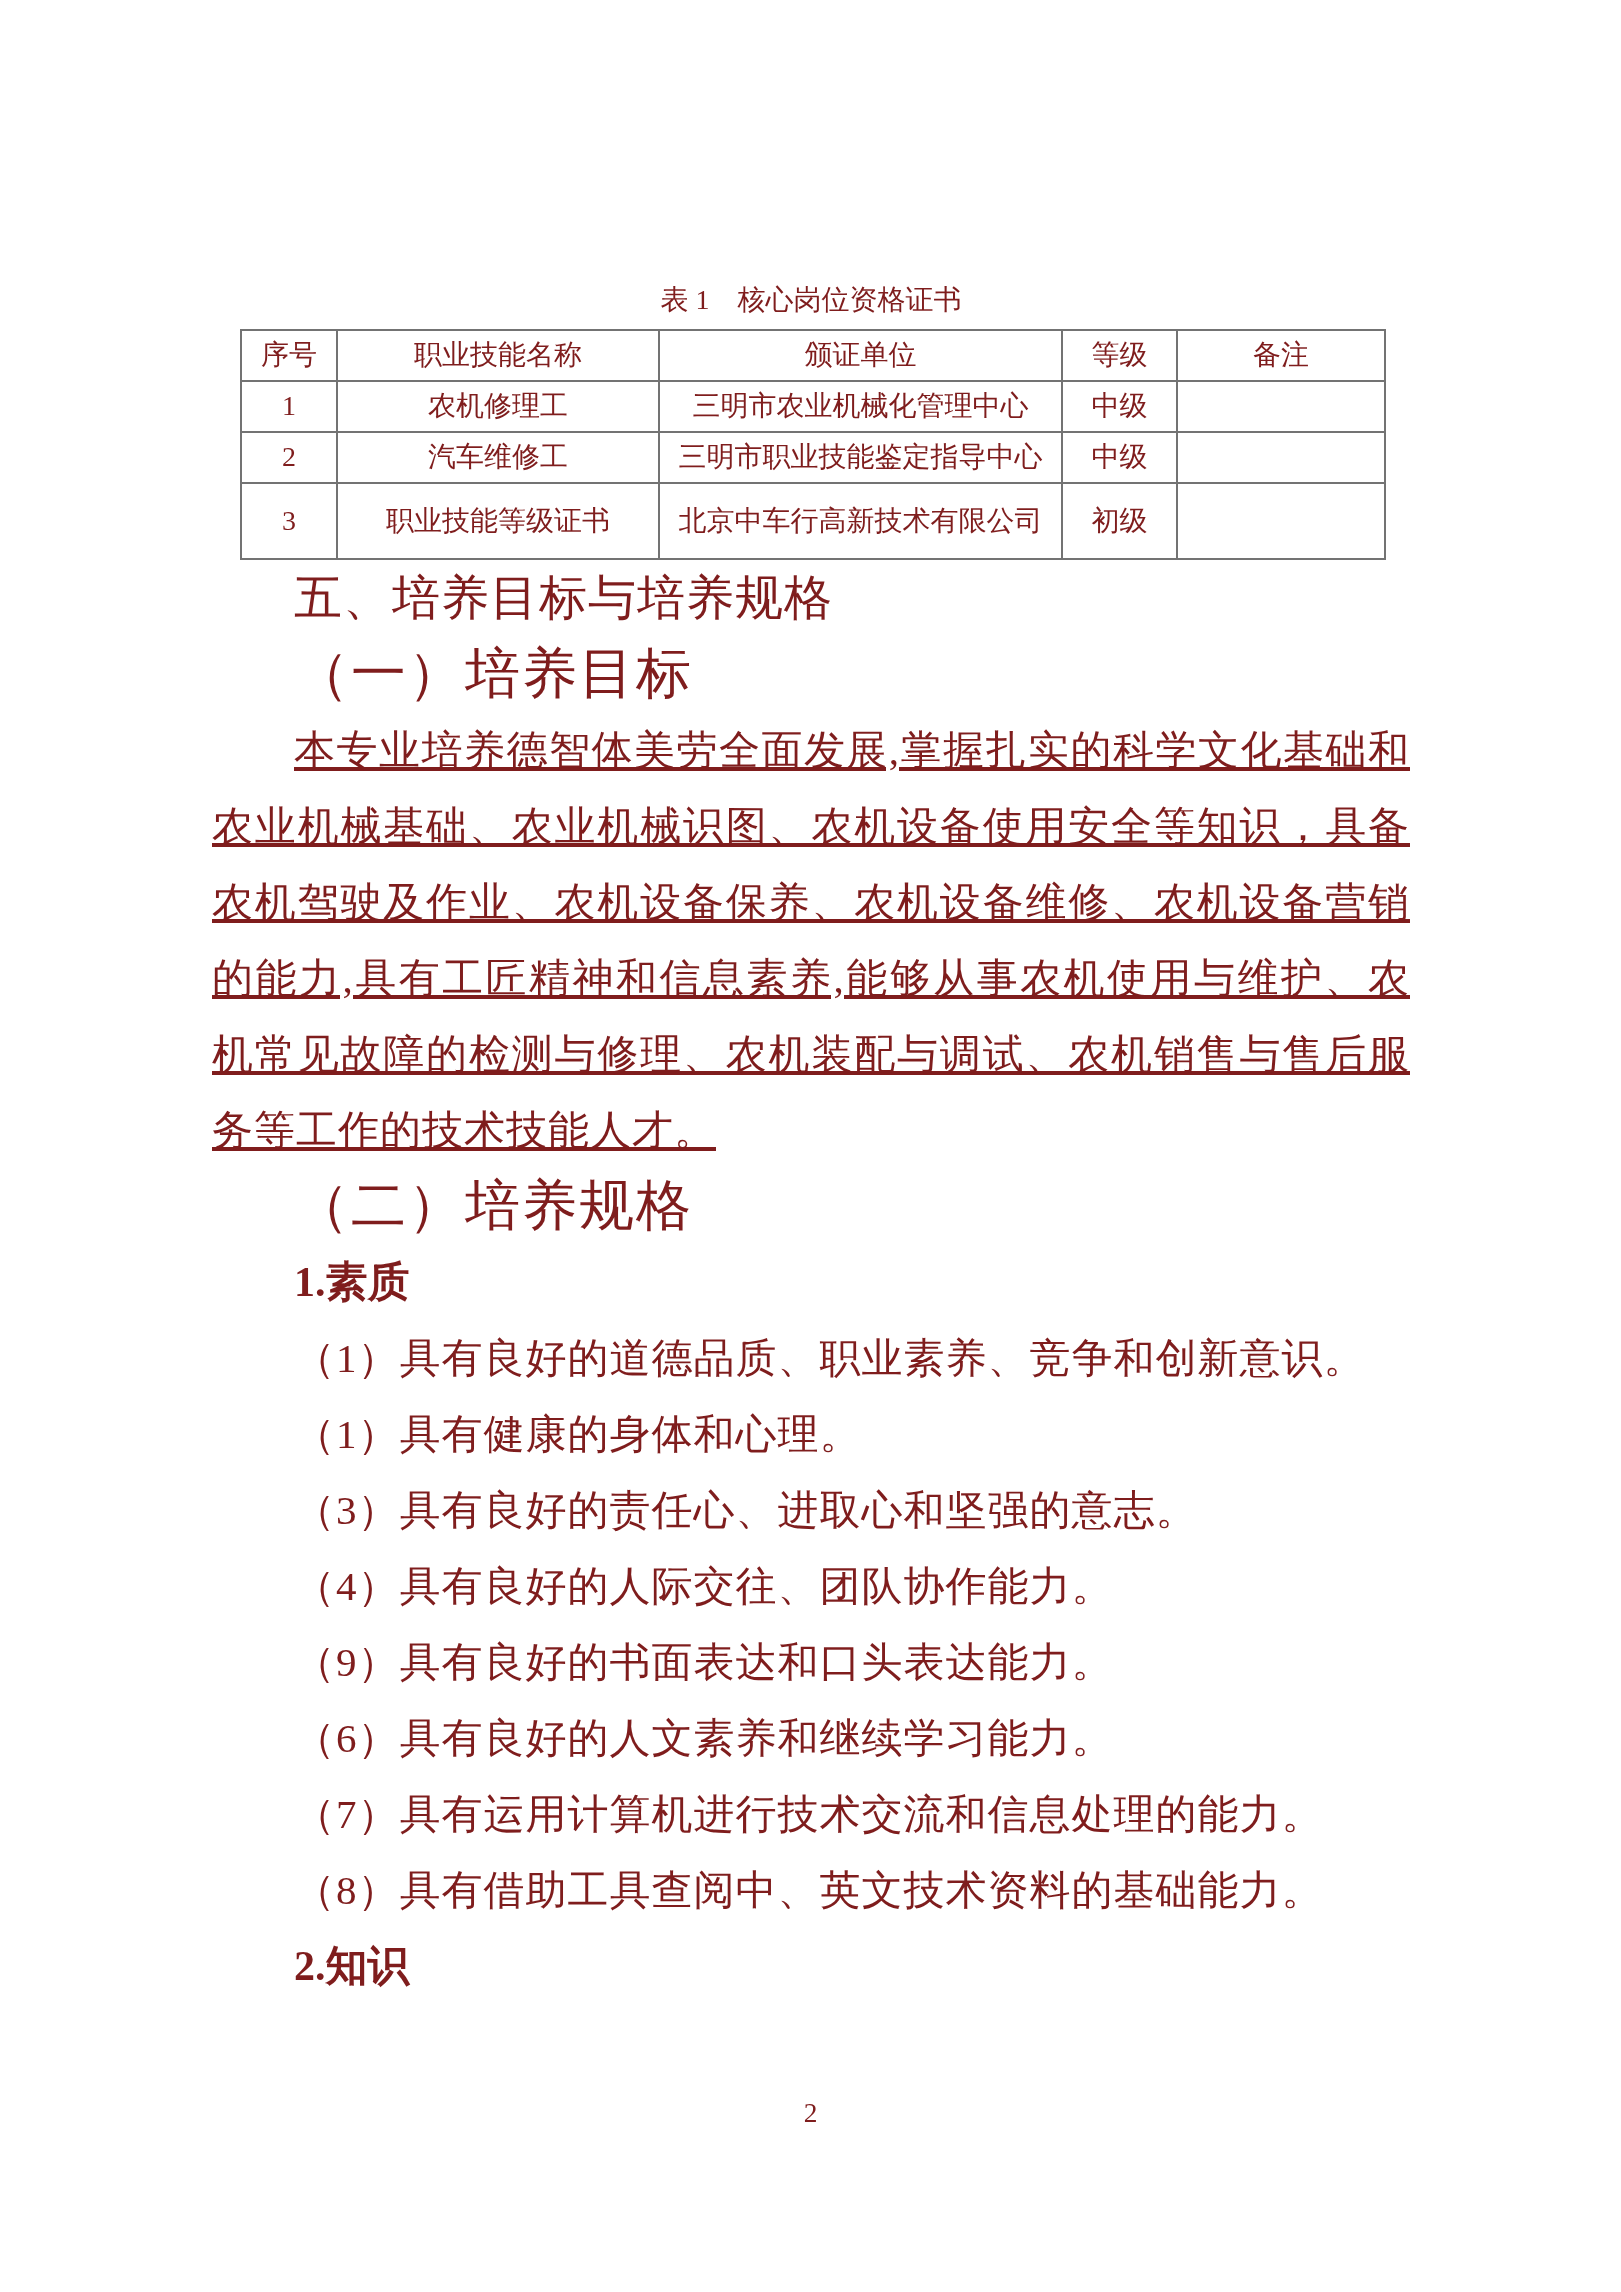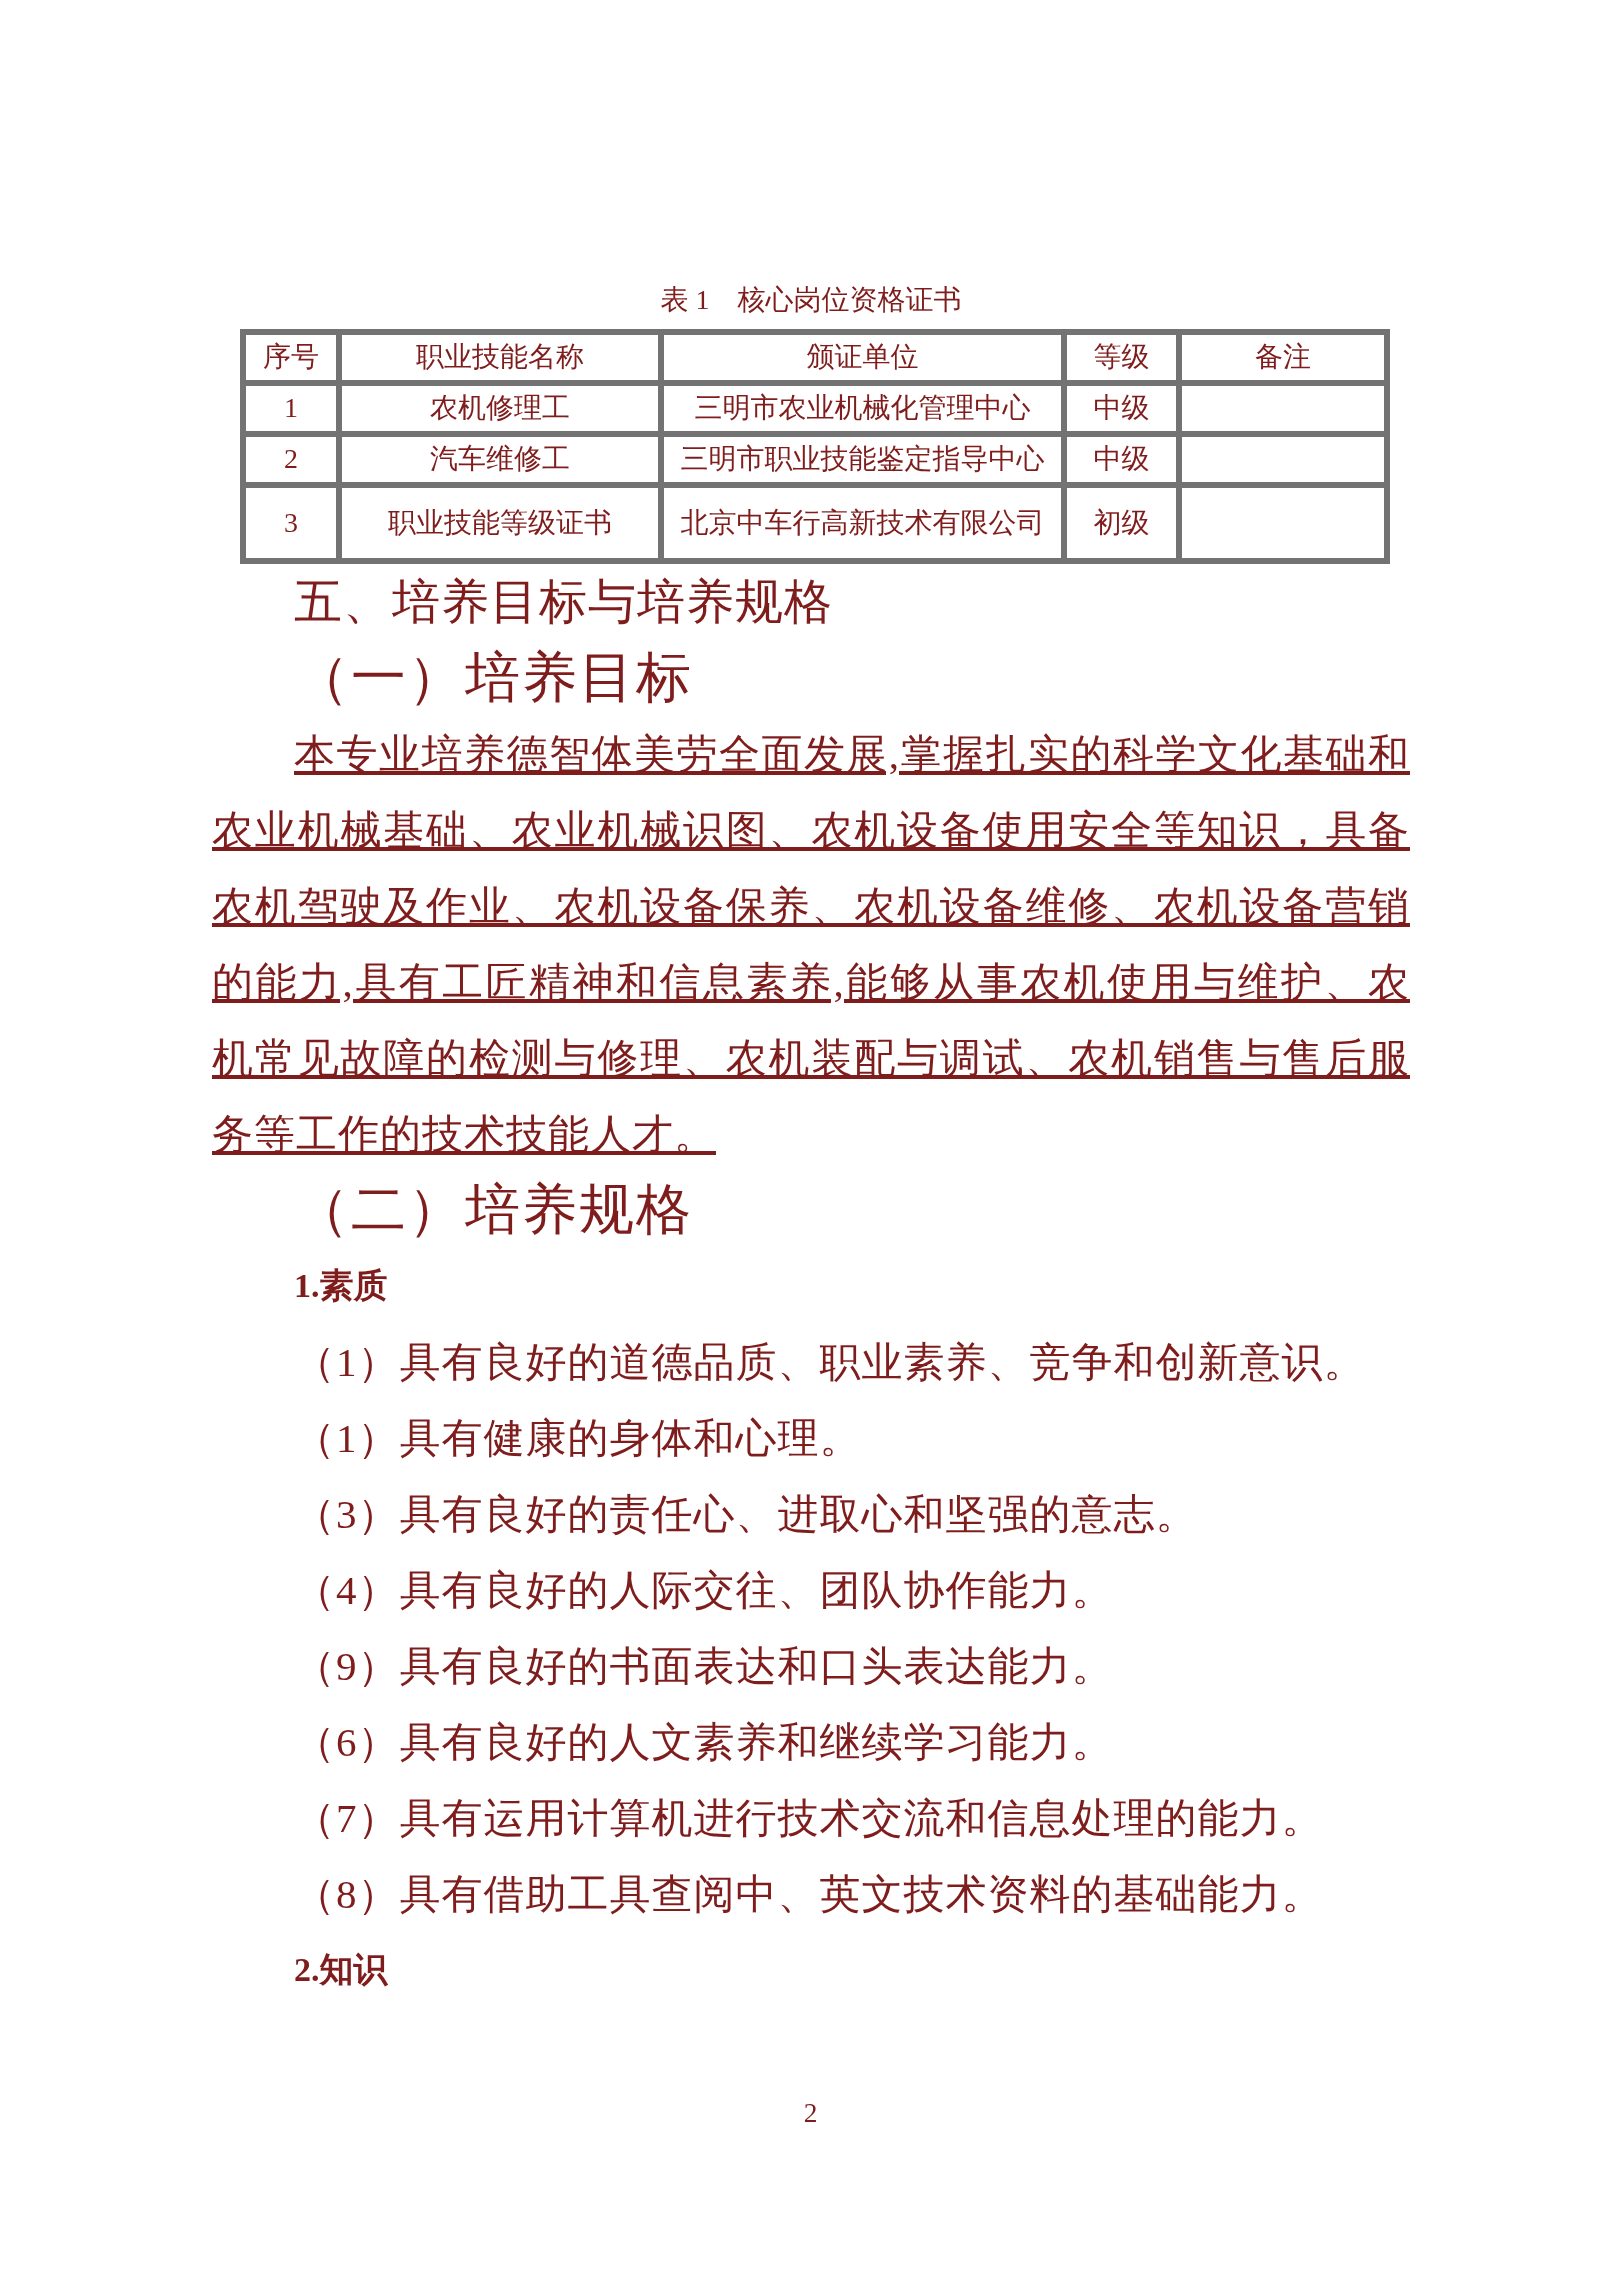--- a/index.html
+++ b/index.html
@@ -27,21 +27,21 @@
   table.cert-table {
     border-collapse:collapse;
     table-layout:fixed;
     width:1144px;
     margin:8.8px 0 0 28px;
     font-size:28px;
     font-family:"Liberation Serif", serif;
   }
   table.cert-table th,
   table.cert-table td {
-    border:6px solid #737373;
+    border:2px solid #737373;
     text-align:center;
     vertical-align:middle;
     font-weight:normal;
     padding:0 3.9px;
     overflow:hidden;
     white-space:nowrap;
   }
   tr.hdr-row  { height:51px; }
   tr.data-row { height:51px; }
   tr.data-row-tall { height:76px; }
@@ -56,21 +56,21 @@
     letter-spacing:1px;
   }
   .h2 {
     font-size:55px;
     line-height:76px;
     text-indent:82px;
     letter-spacing:2px;
   }
   .h3 {
     font-weight:bold;
-    font-size:34px;
+    font-size:42px;
     line-height:76px;
     text-indent:82px;
   }
   .body-para {
     font-size:41px;
     line-height:76px;
     text-indent:82px;
     text-align:justify;
     text-justify:inter-ideograph;
     letter-spacing:1px;

